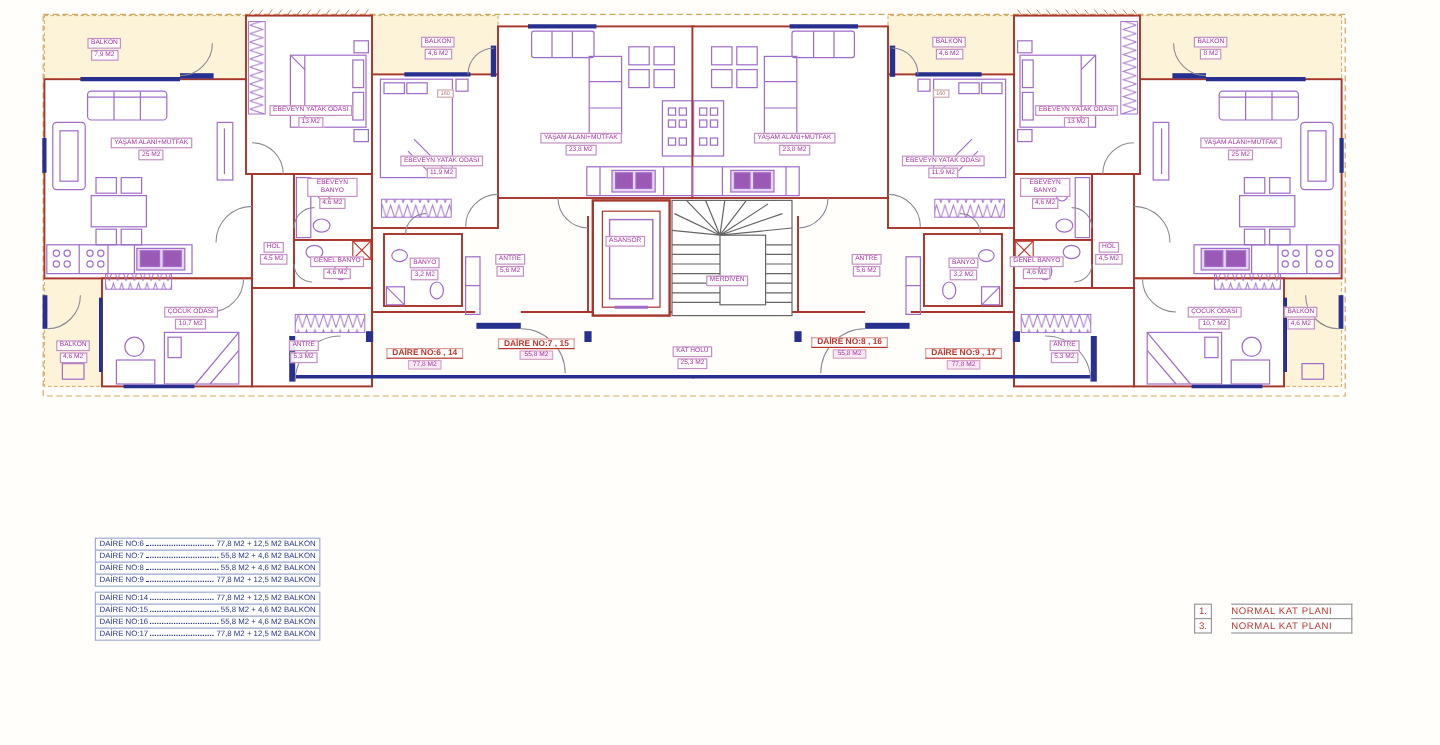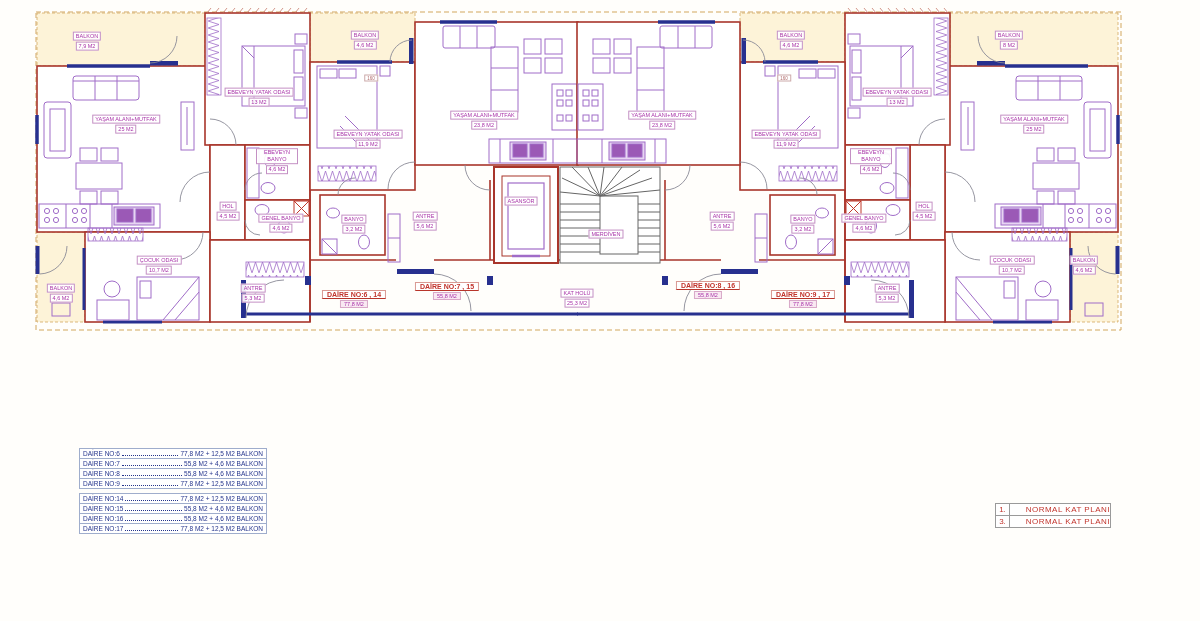--- a/index.html
+++ b/index.html
@@ -34,21 +34,21 @@
   .leg-row .lab{white-space:nowrap;}
   .leg-row .lead{flex:1;border-bottom:1px dotted #24348c;margin:0 2px 2px 2px;min-width:8px;}
   .leg-row .val{white-space:nowrap;}
 
   
   .tblock{position:absolute;left:995px;top:504px;z-index:7;}
   .tb-row{display:flex;margin-top:-1px;}
   .tb-row .num{width:13px;border:1px solid #9a9a9a;background:#fff;color:#c2342c;font-size:8px;
                text-align:center;line-height:11px;height:11px;}
   .tb-row .lbl{width:100px;border:1px solid #9a9a9a;border-left:none;background:#fff;color:#c2342c;
-               font-size:8px;text-align:right;line-height:11px;height:11px;letter-spacing:0.5px;}
+               font-size:8px;text-align:left;line-height:11px;height:11px;letter-spacing:0.5px;margin-left:16px;}
 </style>
 </head>
 <body>
 
 <div class="stage">
 
 <svg width="1200" height="621" viewBox="0 0 1200 621" xmlns="http://www.w3.org/2000/svg">
   <defs>
     <pattern id="zz" width="7" height="13" patternUnits="userSpaceOnUse">
       <path d="M0,13 L3.5,2 L7,13" fill="none" stroke="#a06cc8" stroke-width="0.8"></path>

